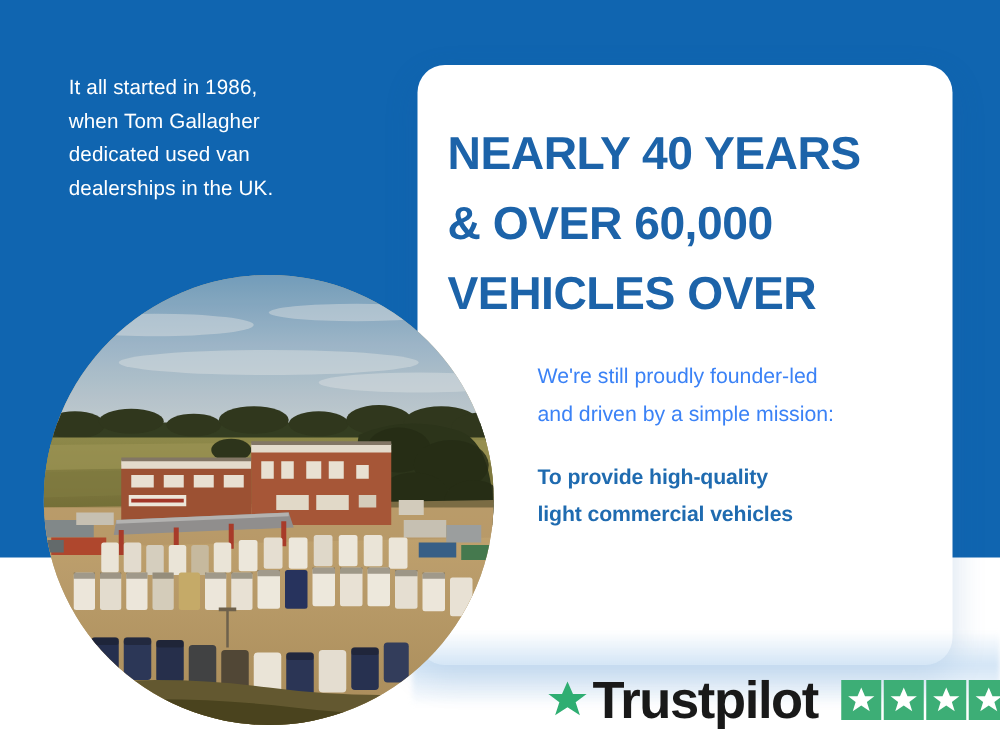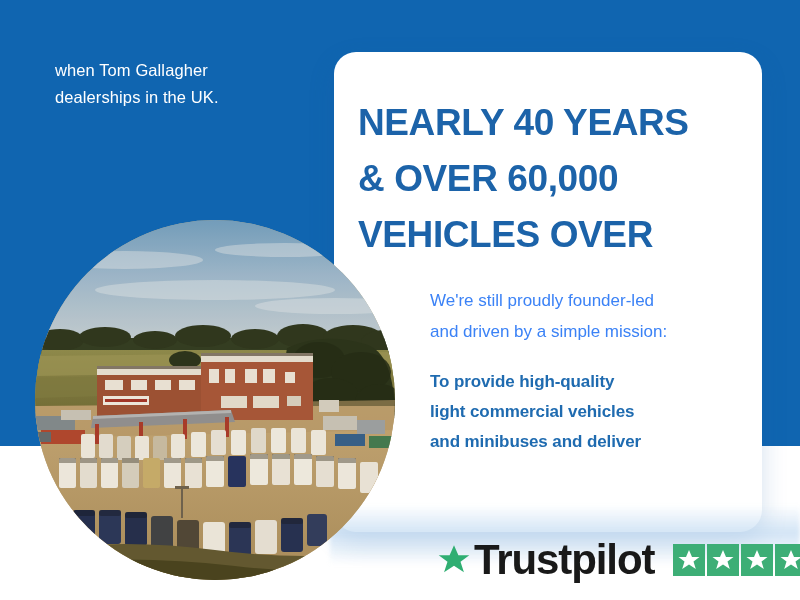--- a/index.html
+++ b/index.html
@@ -151,42 +151,43 @@
   .tp-box svg { width: 24px; height: 24px; display: block; }
 </style>
 </head>
 <body>
 
 <div id="stage">
 
   <div class="blue-band"></div>
 
   <div class="intro-copy">
+    <span>It all started in 1986,</span>
     <span>when Tom Gallagher</span>
+    <span>dedicated used van</span>
     <span>dealerships in the UK.</span>
   </div>
 
   <div class="card"></div>
   <div class="card-glow"></div>
 
   <div class="headline">
     <span>NEARLY 40 YEARS</span>
     <span>&amp; OVER 60,000</span>
     <span>VEHICLES OVER</span>
   </div>
 
   <div class="lede">
     <span>We're still proudly founder-led</span>
     <span>and driven by a simple mission:</span>
   </div>
 
   <div class="mission">
     <span>To provide high-quality</span>
     <span>light commercial vehicles</span>
-    <span>and minibuses and deliver</span>
   </div>
 
   <div class="photo-circle">
     <svg viewBox="0 0 360 360" xmlns="http://www.w3.org/2000/svg" role="img">
       <defs>
         <linearGradient id="skyGrad" x1="0" y1="0" x2="0" y2="1">
           <stop offset="0%" stop-color="#6FA0C6"></stop>
           <stop offset="45%" stop-color="#9DBBD4"></stop>
           <stop offset="100%" stop-color="#C8D4DC"></stop>
         </linearGradient>

